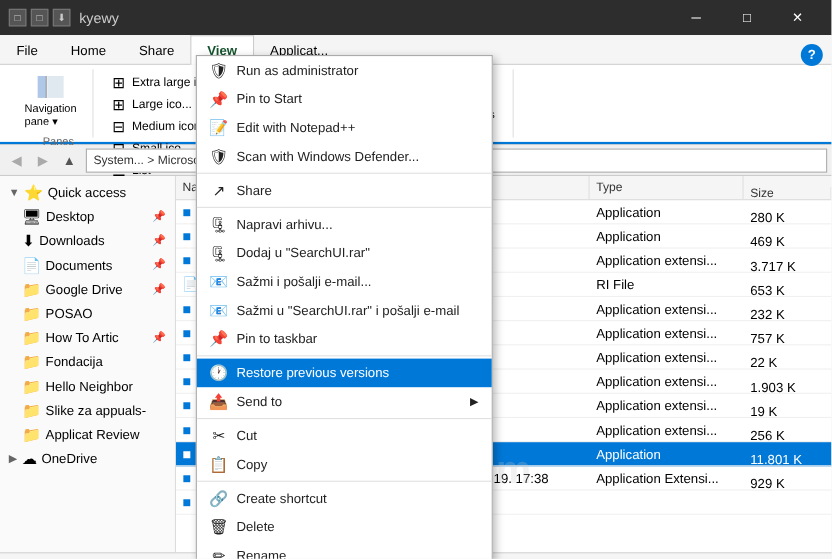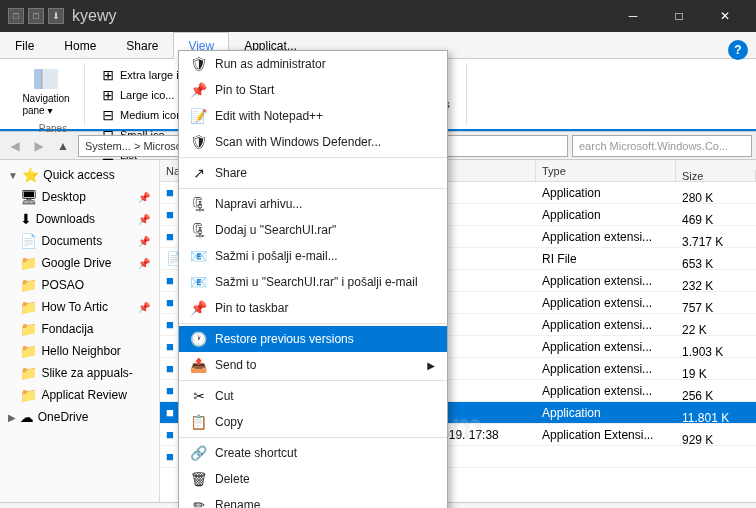--- a/index.html
+++ b/index.html
@@ -30,21 +30,21 @@
     .title-icon {
       width: 16px;
       height: 16px;
       background: #555;
       border: 1px solid #777;
       display: flex;align-items:center;justify-content:center;
       font-size: 9px; color: #ccc;
     }
     .title-bar-title {
       flex: 1;
-      font-size: 16px;
+      font-size: 13px;
       color: #ccc;
     }
     .title-bar-controls {
       display: flex;
       gap: 0;
     }
     .title-btn {
       width: 46px;
       height: 32px;
       display: flex;
@@ -70,21 +70,22 @@
       font-size: 12px;
       cursor: pointer;
       border: 1px solid transparent;
       border-bottom: none;
       margin-bottom: -1px;
     }
     .ribbon-tab.active {
       background: white;
       border-color: #ccc;
       border-bottom-color: white;
-      color: #3b82f6;
+      color: #14532d;
+      font-weight: bold;
     }
 
     .ribbon-content {
       background: white;
       border-bottom: 2px solid #0078d7;
       padding: 4px 8px;
       display: flex;
       align-items: center;
       gap: 2px;
       height: 72px;
@@ -451,23 +452,20 @@
 
 <div class="help-btn">?</div>
 
 <div class="address-bar">
   <div class="nav-arrows">
     <div class="nav-btn disabled">◀</div>
     <div class="nav-btn disabled">▶</div>
     <div class="nav-btn">▲</div>
   </div>
   <div class="address-path">System... &gt; Microsoft.W...</div>
-  <div class="search-box">
-    <span style="color:#999;font-size:11px;">earch Microsoft.Windows.Co...</span>
-  </div>
 </div>
 
 <div class="main-area">
 
   <div class="sidebar">
 
     <div class="sidebar-item">
       <span class="sidebar-expand">▼</span>
       <span class="sidebar-icon">⭐</span>
       <span class="sidebar-label">Quick access</span>

